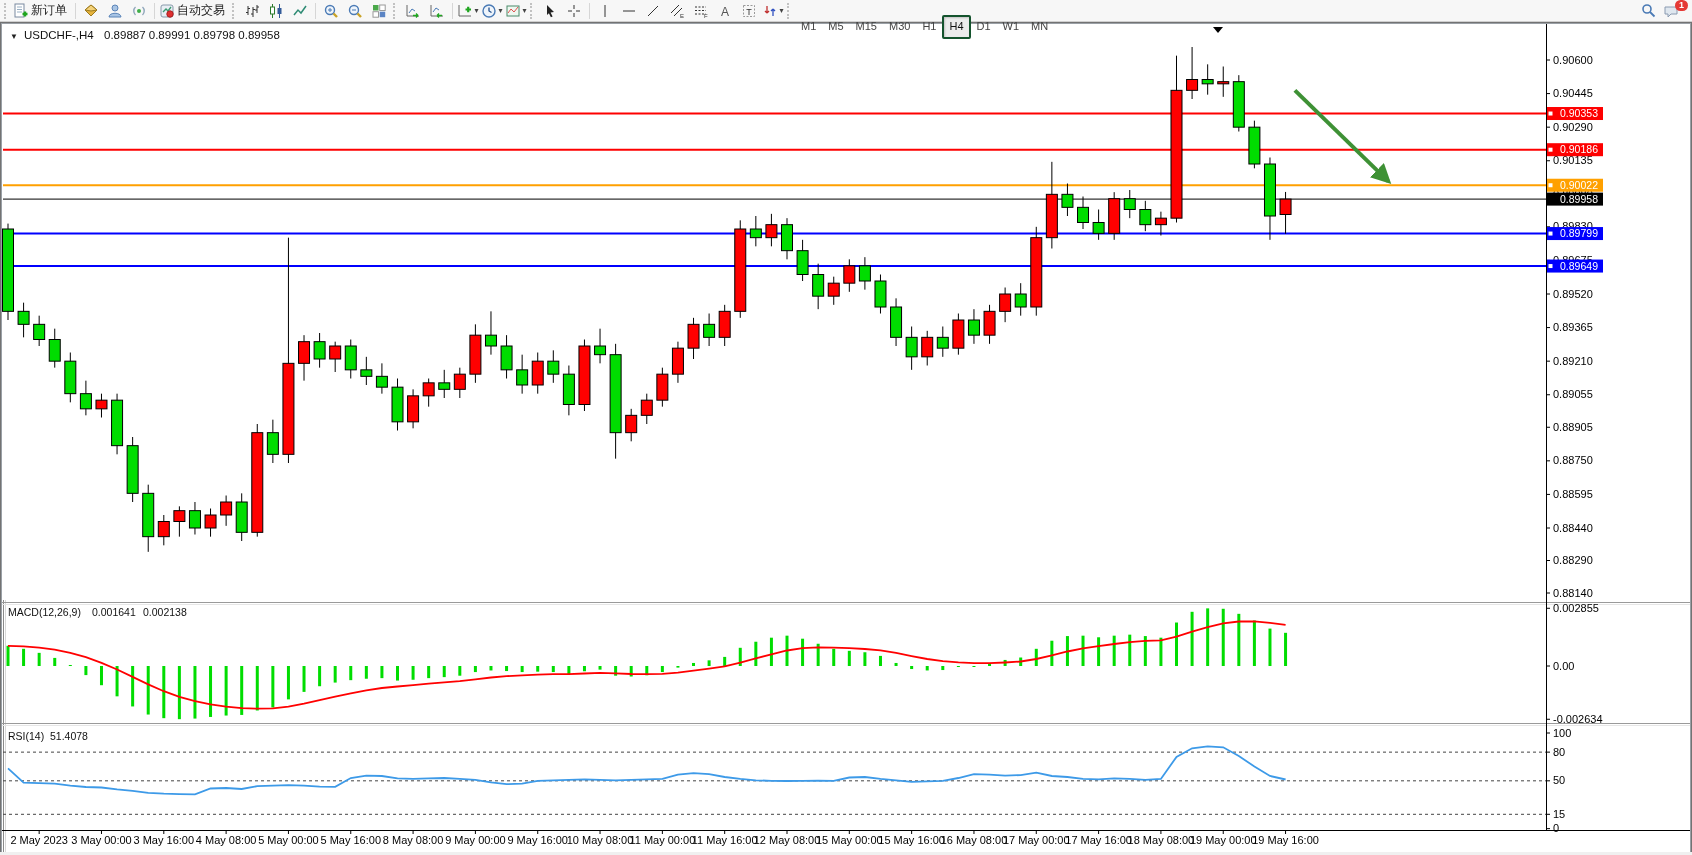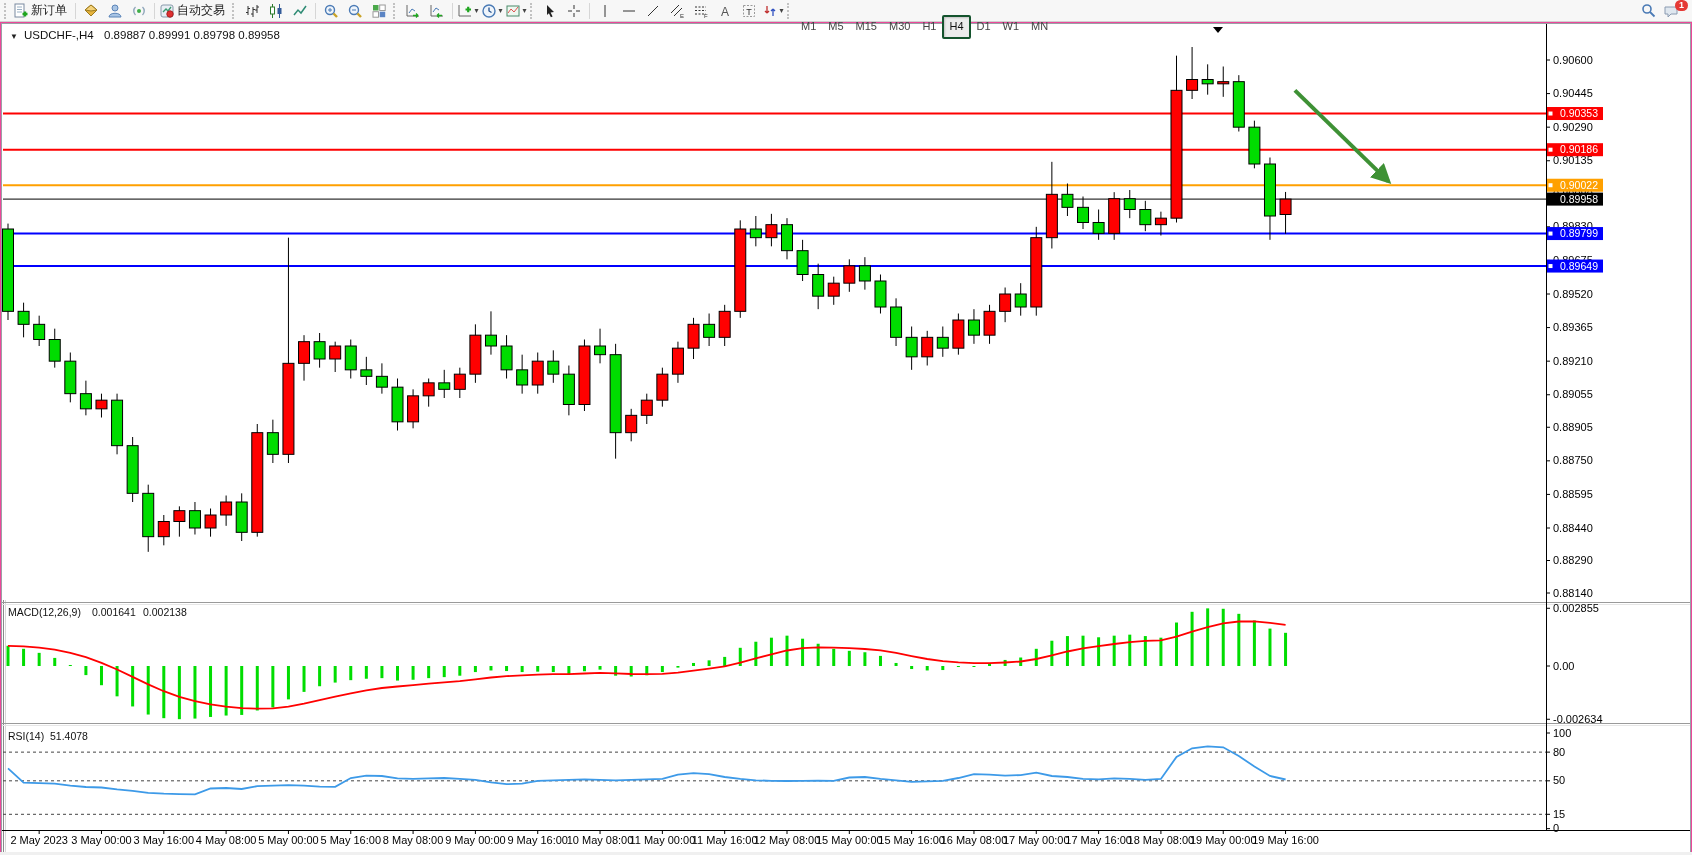--- a/index.html
+++ b/index.html
@@ -1,17 +1,17 @@
 <!DOCTYPE html>
 <html><head>
 <meta charset="utf-8">
 <style>
   html,body{margin:0;padding:0;background:#fff;}
   body{font-family:"Liberation Sans",sans-serif;}
-  .stage{position:relative;width:1692px;height:855px;background:#ec4899;overflow:hidden;}
+  .stage{position:relative;width:1692px;height:855px;background:#737373;overflow:hidden;}
   
   .toolbar{position:absolute;top:0;left:0;width:1692px;height:22px;background:#f7f7f7;
            border-bottom:1px solid #d0d0d0;display:flex;align-items:center;z-index:5;padding-left:2px;box-sizing:border-box;}
   .tbtn{display:flex;align-items:center;justify-content:center;height:20px;min-width:22px;
         border:1px solid transparent;border-radius:2px;cursor:default;position:relative;}
   .tbtn svg{display:block;}
   .tbtn .cap{font-size:12px;color:#222;margin:0 4px 0 2px;white-space:nowrap;}
   .caret{font-size:8px;color:#444;margin-left:1px;}
   .sep{width:1px;height:16px;background:#d6d6d6;margin:0 3px;}
   .grip{width:4px;height:16px;margin:0 2px;border-left:2px dotted #c2c2c2;}

